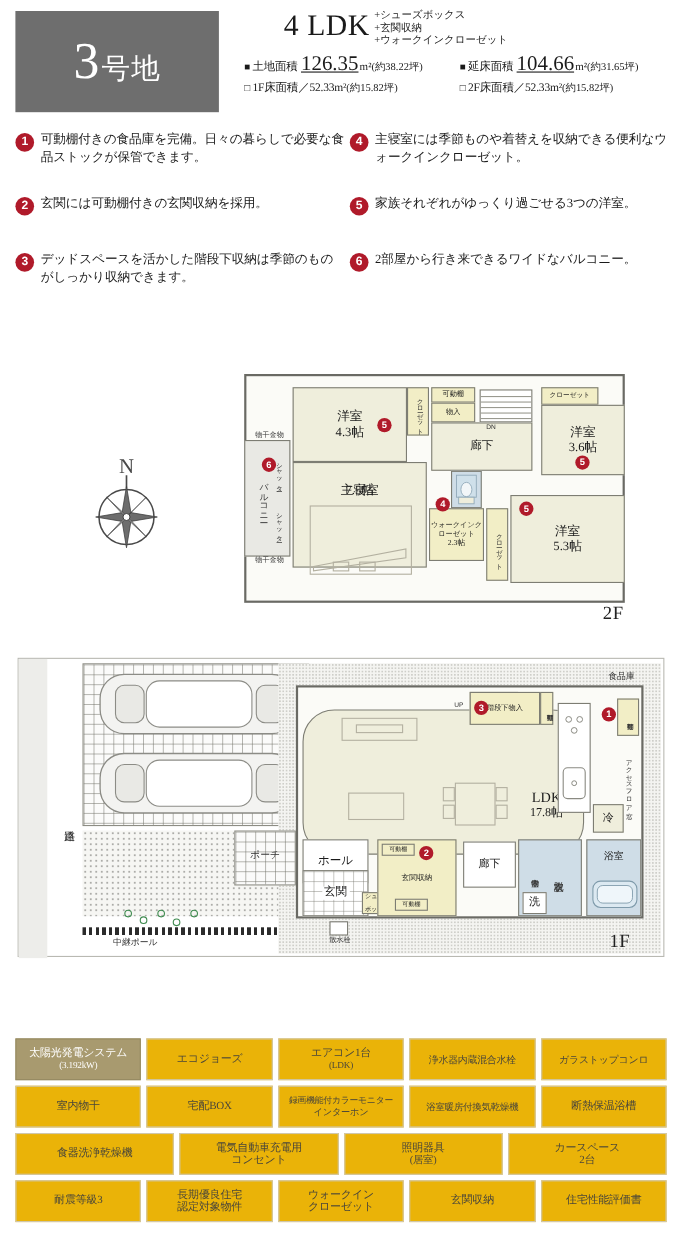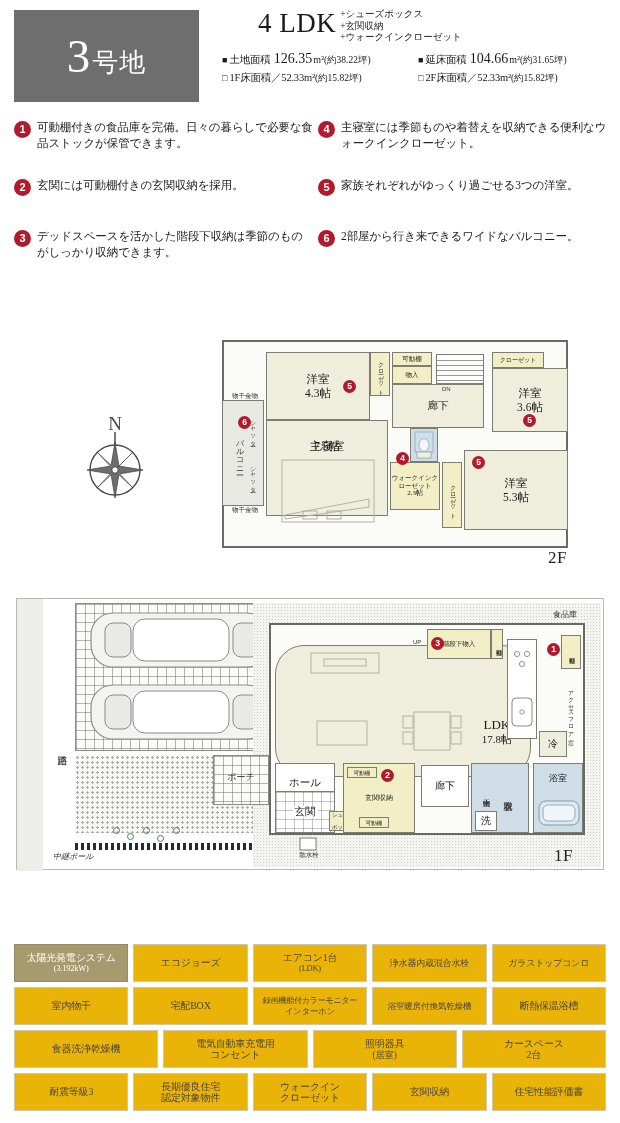--- a/index.html
+++ b/index.html
@@ -32,21 +32,21 @@
   .ldk-main { font-size: 27px; line-height: 30px; letter-spacing: 0.5px; }
   .ldk-plus { margin-left: 4px; margin-top: 1px; }
   .ldk-plus div { font-size: 9.5px; line-height: 11.5px; letter-spacing: 0px; }
 
   .area-table { margin-top: 8px; font-size: 0; }
   .area-row { display: flex; margin-bottom: 4px; }
   .area-cell { font-size: 10.5px; line-height: 14px; white-space: nowrap; }
   .area-cell.c1 { width: 196px; }
   .area-cell .mark { font-size: 9px; margin-right: 2px; }
   .area-cell .lbl { letter-spacing: -0.2px; }
-  .area-cell .val { font-size: 14px; margin: 0 1px 0 3px; }
+  .area-cell .val { font-size: 19px; margin: 0 1px 0 3px; text-decoration: underline; }
   .area-cell .unit { font-size: 10px; }
   .area-cell .paren { font-size: 9.5px; }
 
   
   .features { position: absolute; left: 0; top: 116px; width: 620px; height: 152px; }
   .feat {
     position: absolute; display: flex; align-items: flex-start;
   }
   .feat .bullet {
     width: 17px; height: 17px; border-radius: 50%;
@@ -337,21 +337,21 @@
 
     <svg class="car" style="left:68px; top:80px;" width="190" height="66" viewBox="0 0 190 66">
       <rect x="6" y="6" width="178" height="54" rx="22" fill="#f3f3f1" stroke="#8c8c86" stroke-width="1.2"></rect>
       <rect x="48" y="12" width="96" height="42" rx="12" fill="#ffffff" stroke="#8c8c86" stroke-width="1"></rect>
       <rect x="20" y="16" width="26" height="34" rx="8" fill="#e9e9e5" stroke="#8c8c86" stroke-width="1"></rect>
       <rect x="148" y="16" width="26" height="34" rx="8" fill="#e9e9e5" stroke="#8c8c86" stroke-width="1"></rect>
     </svg>
 
     <div class="gravel" style="left:58px; top:156px; width:206px; height:78px;"></div>
     <div class="fence" style="left:58px; top:244px; width:210px; height:7px;"></div>
-    <div class="htext" style="left:36px; top:254px; width:140px; font-size:8px; text-align:left;font-style:italic;">中継ポール</div>
+    <div class="htext" style="left:36px; top:254px; width:140px; font-size:8px; text-align:center;">中継ポール</div>
     <div class="green-dot" style="left:96px; top:228px;"></div>
     <div class="green-dot" style="left:110px; top:234px;"></div>
     <div class="green-dot" style="left:126px; top:228px;"></div>
     <div class="green-dot" style="left:140px; top:236px;"></div>
     <div class="green-dot" style="left:156px; top:228px;"></div>
 
     <div class="ground" style="left:236px; top:4px; width:348px; height:264px;"></div>
 
     <div style="position:absolute; left:252px; top:24px; width:316px; height:212px; border:2px solid #6a6a64; background:#fbfbf7;">
 

